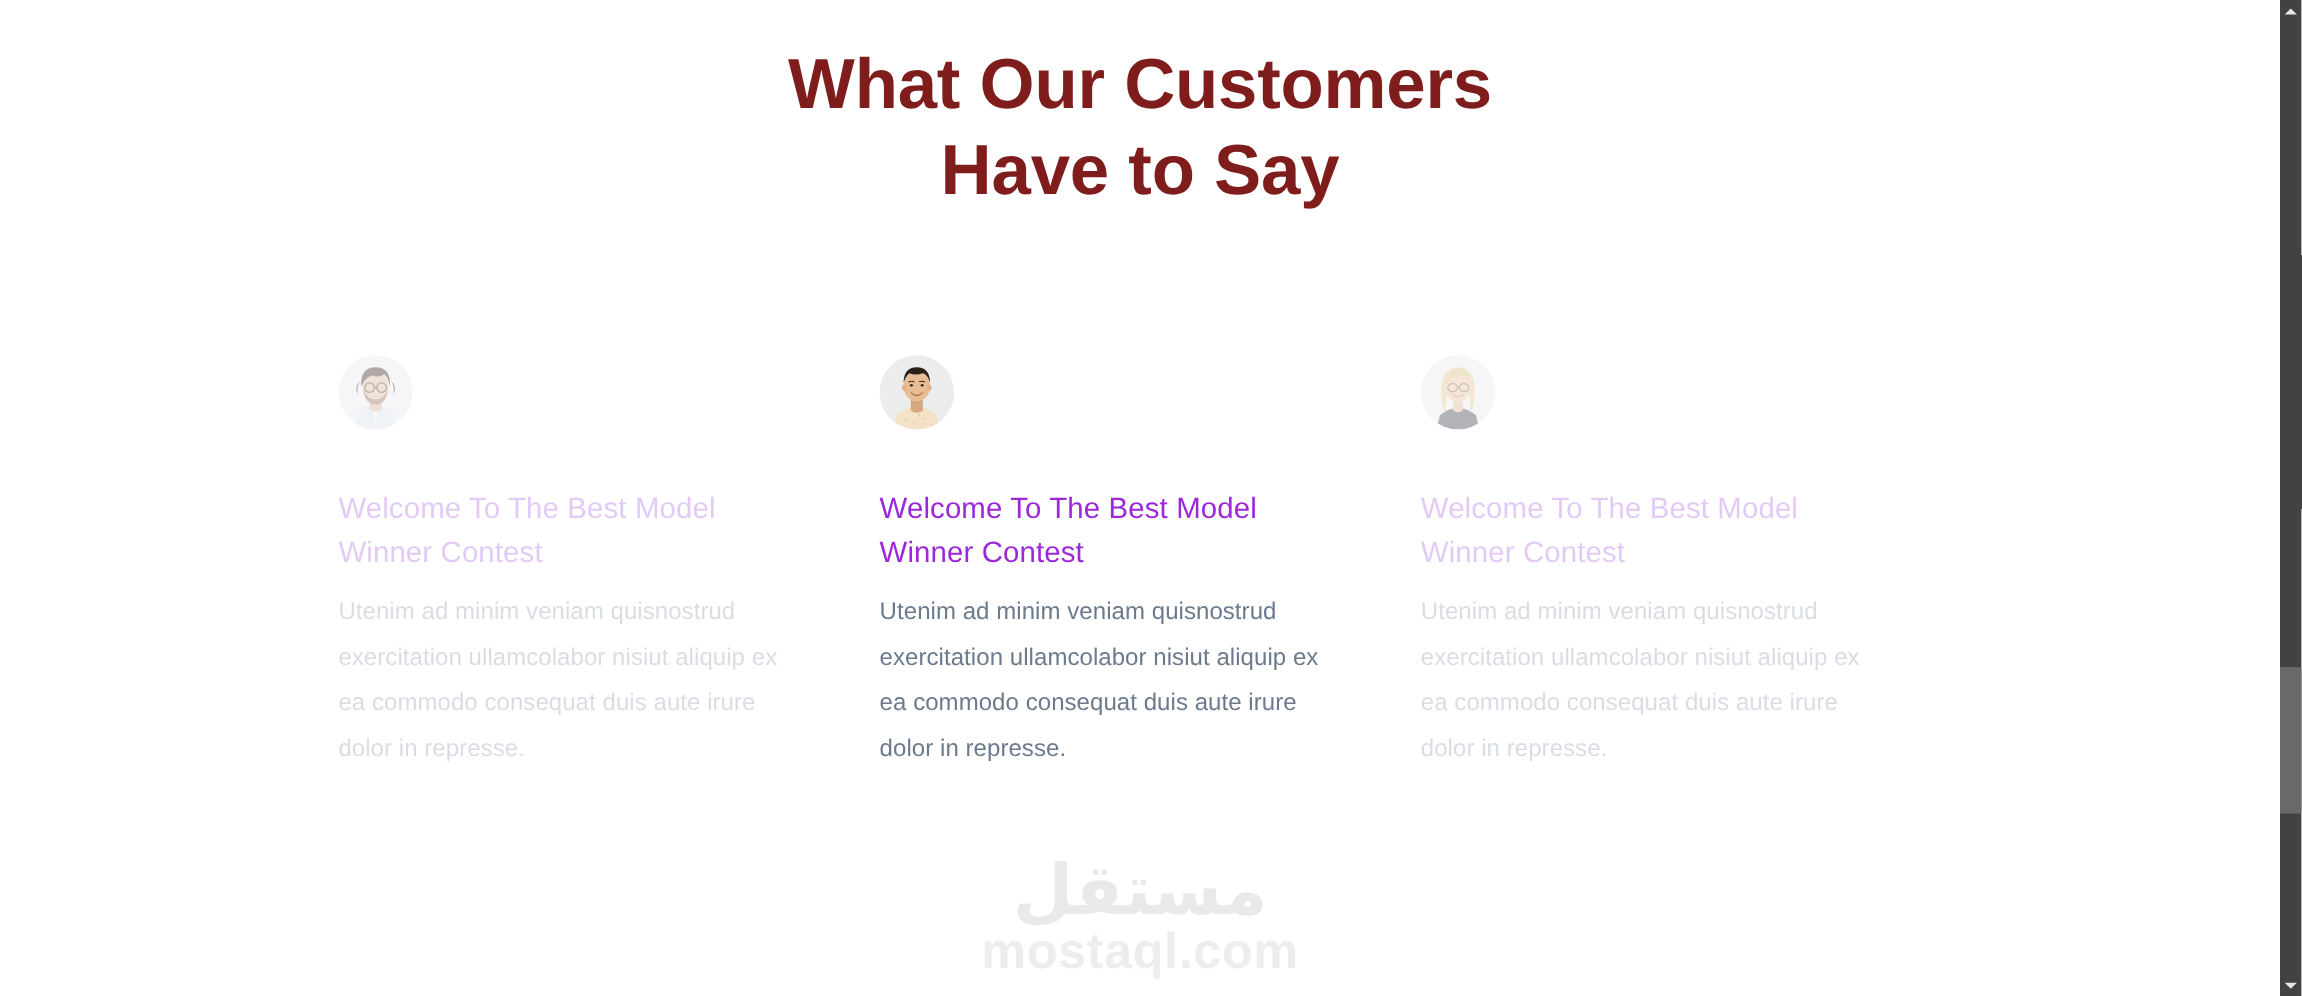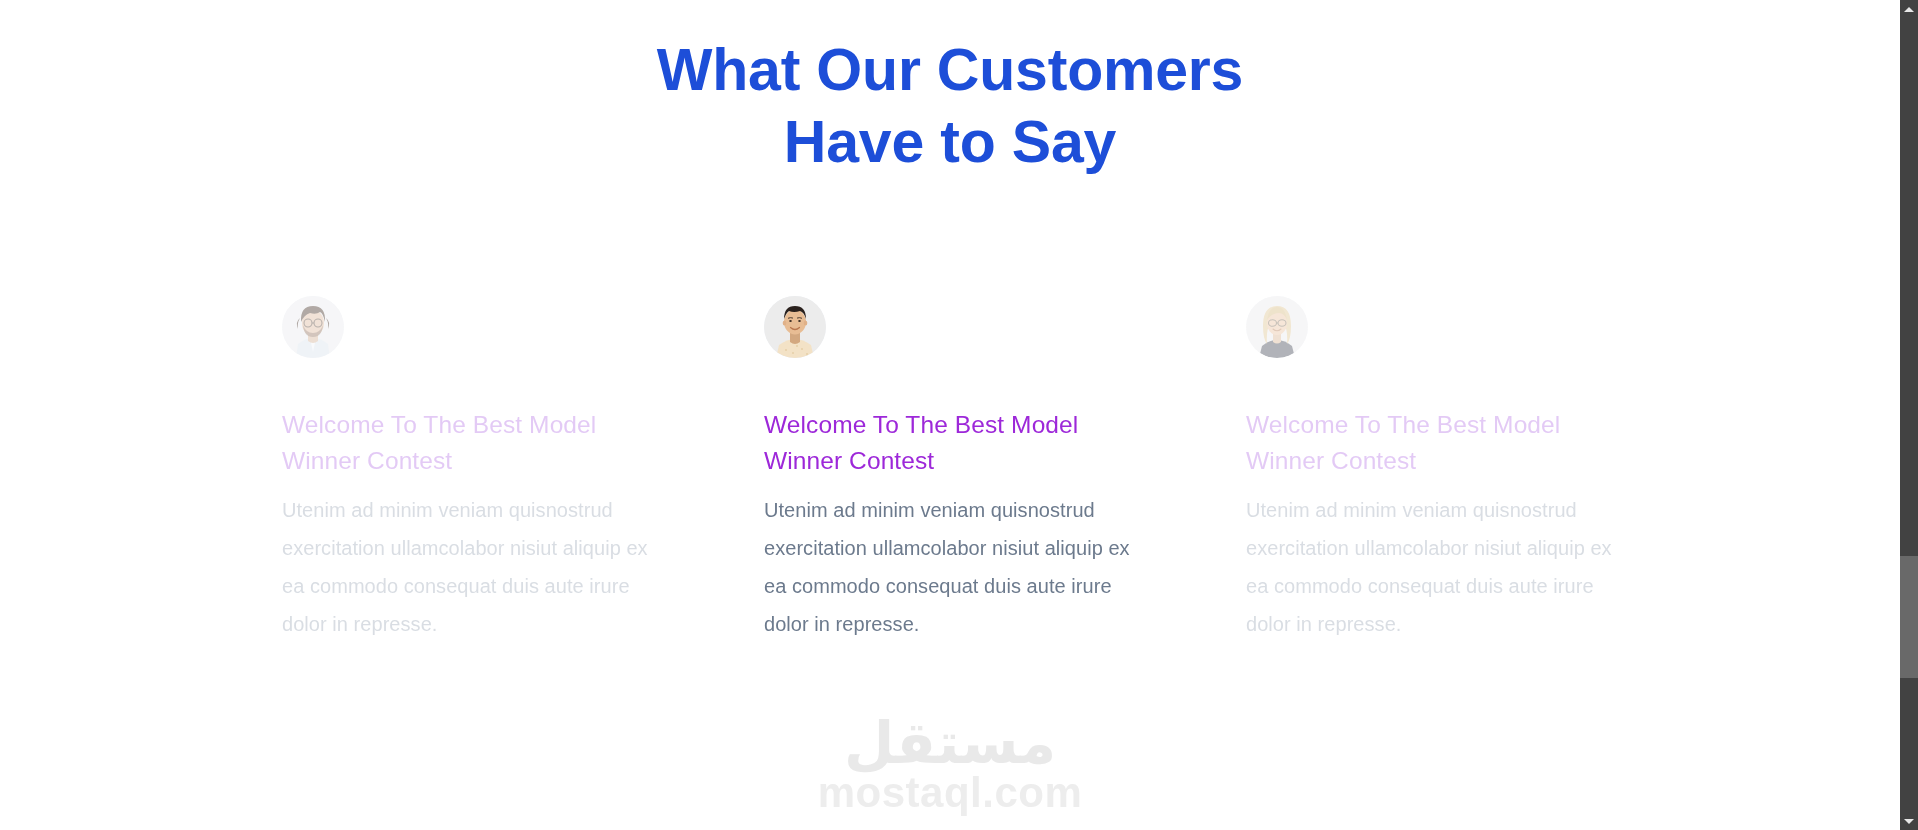--- a/index.html
+++ b/index.html
@@ -26,38 +26,38 @@
     height: 830px;
     background: #ffffff;
     overflow: hidden;
   }
 
   
   .section-heading {
     width: 100%;
     text-align: center;
     padding-top: 34px;
-    color: #1d4ed8;
+    color: #7f1d1d;
     font-size: 59px;
     line-height: 72px;
     font-weight: 700;
     letter-spacing: -0.2px;
     white-space: pre-line;
   }
 
   
   .testimonials {
     position: absolute;
     left: 282px;
     top: 296px;
     width: 1340px;
     display: flex;
     flex-direction: row;
     align-items: flex-start;
-    gap: 116px;
+    gap: 85px;
   }
 
   .testimonial {
     width: 366px;
     display: flex;
     flex-direction: column;
     align-items: flex-start;
   }
 
   .testimonial.dim { opacity: 0.47; }

